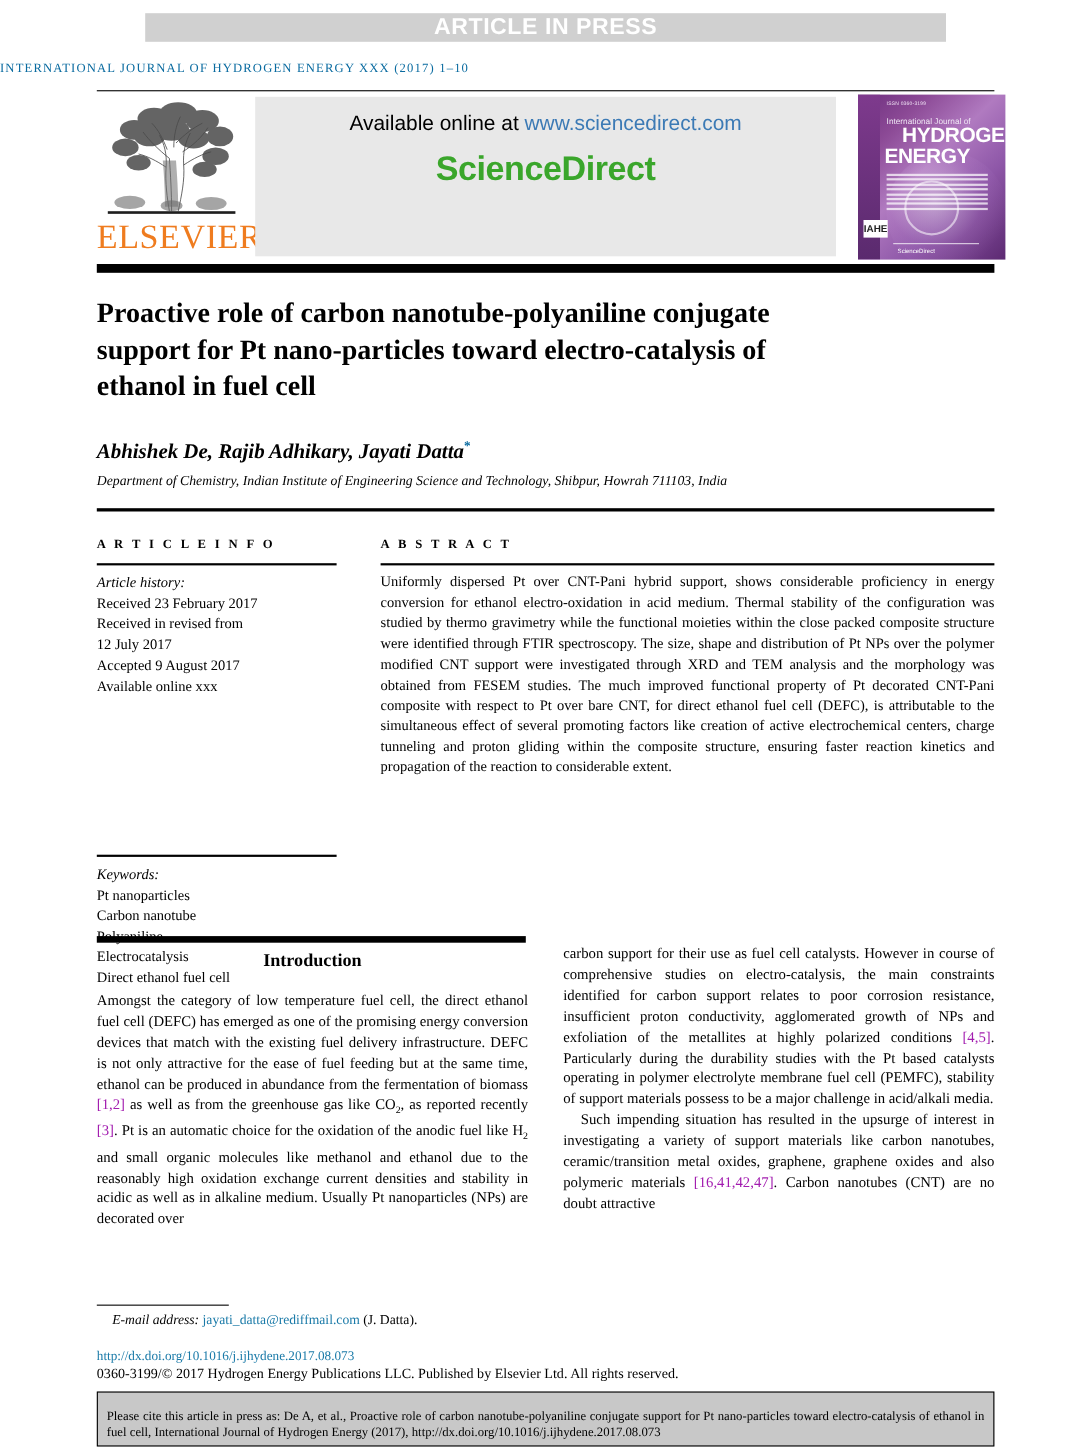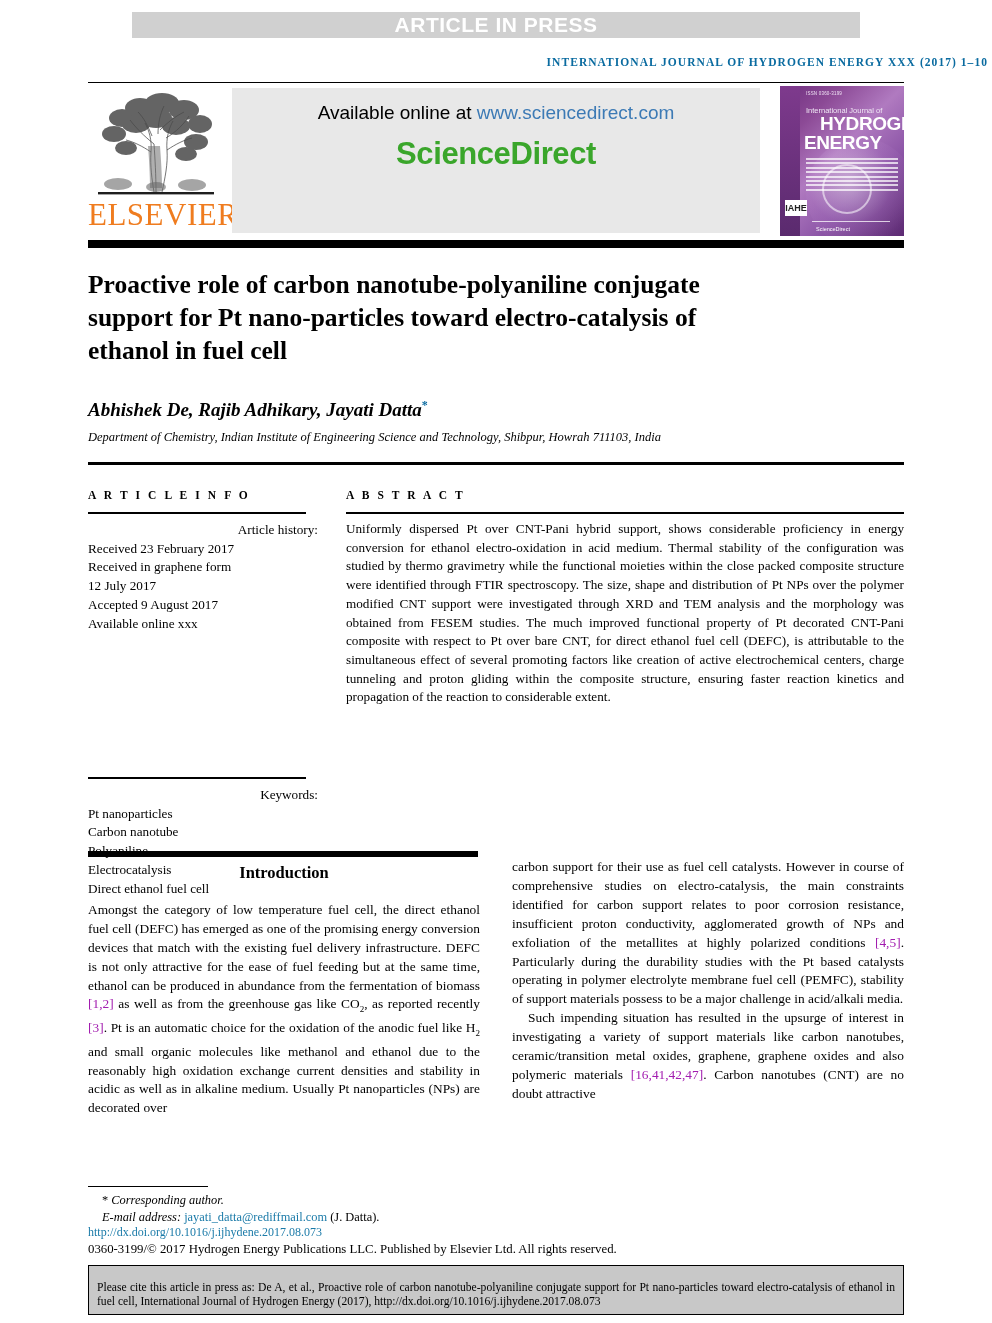--- a/index.html
+++ b/index.html
@@ -42,24 +42,24 @@
     font-size: 21px;
     letter-spacing: 0.5px;
   }
 
   
   .running-head {
     position: absolute;
     left: 0;
     top: 56px;
     width: 988px;
-    text-align: right;
+    text-align: left;
     color: #0a6ba0;
     font-family: "Liberation Serif", serif;
-    font-weight: bold;
+    font-weight: normal;
     font-size: 11.5px;
     letter-spacing: 1.05px;
   }
 
   
   .rule-thin-top {
     position: absolute;
     left: 88px;
     top: 82px;
     width: 816px;
@@ -134,21 +134,21 @@
     font-size: 12.5px;
     letter-spacing: 1.1px;
     color: #000;
   }
   .sd-home .lnk { color: #3c7ab5; }
 
   .cover {
     position: absolute;
     left: 692px;
     top: 0px;
-    width: 124px;
+    width: 134px;
     height: 150px;
     background: linear-gradient(135deg,#6d2f7e 0%, #8c4a96 22%, #b07ac0 45%, #8e57a8 68%, #5c2a72 100%);
     overflow: hidden;
   }
   .cover-leftbar {
     position: absolute; left:0; top:0; width: 20px; height:100%;
     background: linear-gradient(180deg,#7e3a8d,#5a2a6e);
   }
   .cover-glow {
     position: absolute;
@@ -290,21 +290,21 @@
     position: absolute;
     left: 88px;
     width: 230px;
     font-family: "Liberation Serif", serif;
     font-size: 13.2px;
     line-height: 18.7px;
     color: #000;
   }
   #info-history { top: 521px; }
   #info-keywords { top: 786px; }
-  .info-col .lbl { display: block; text-align: right; }
+  .info-col .lbl { font-style: italic; display: block; }
   .info-col .line { display: block; }
 
   .abstract {
     position: absolute;
     left: 346px;
     top: 520px;
     width: 558px;
     font-family: "Liberation Serif", serif;
     font-size: 13.2px;
     line-height: 18.7px;
@@ -513,21 +513,21 @@
   <div class="sec-head" id="head-article-info">A R T I C L E   I N F O</div>
   <div class="sec-head" id="head-abstract">A B S T R A C T</div>
 
   <div class="rule-med" id="rule-info-1"></div>
   <div class="rule-med" id="rule-abs-1"></div>
   <div class="rule-med" id="rule-info-2"></div>
 
   <div class="info-col" id="info-history">
     <span class="lbl">Article history:</span>
     <span class="line">Received 23 February 2017</span>
-    <span class="line">Received in graphene form</span>
+    <span class="line">Received in revised from</span>
     <span class="line">12 July 2017</span>
     <span class="line">Accepted 9 August 2017</span>
     <span class="line">Available online xxx</span>
   </div>
 
   <div class="info-col" id="info-keywords">
     <span class="lbl">Keywords:</span>
     <span class="line">Pt nanoparticles</span>
     <span class="line">Carbon nanotube</span>
     <span class="line">Polyaniline</span>
@@ -547,24 +547,20 @@
   </div>
 
   <div class="col" id="col-right">
     <p><span>carbon support for their use as fuel cell catalysts. However in course of comprehensive studies on electro-catalysis, the main constraints identified for carbon support relates to poor corrosion resistance, insufficient proton conductivity, agglomerated growth of NPs and exfoliation of the metallites at highly polarized conditions </span><span class="ref">[4,5]</span><span>. Particularly during the durability studies with the Pt based catalysts operating in polymer electrolyte membrane fuel cell (PEMFC), stability of support materials possess to be a major challenge in acid/alkali media.</span></p>
     <p><span>Such impending situation has resulted in the upsurge of interest in investigating a variety of support materials like carbon nanotubes, ceramic/transition metal oxides, graphene, graphene oxides and also polymeric materials </span><span class="ref">[16,41,42,47]</span><span>. Carbon nanotubes (CNT) are no doubt attractive</span></p>
   </div>
 
   <div id="rule-footnote"></div>
   <div class="footnote">
     <span class="ind">
-      <span>*</span>
-      <span class="ital">Corresponding author.</span>
-    </span>
-    <span class="ind">
       <span class="ital">E-mail address: </span><span class="lnk2">jayati_datta@rediffmail.com</span><span> (J. Datta).</span>
     </span>
   </div>
   <div class="doi-line">http://dx.doi.org/10.1016/j.ijhydene.2017.08.073</div>
   <div class="issn-line">0360-3199/© 2017 Hydrogen Energy Publications LLC. Published by Elsevier Ltd. All rights reserved.</div>
 
   <div class="cite-box">
     <div class="cite-text">Please cite this article in press as: De A, et al., Proactive role of carbon nanotube-polyaniline conjugate support for Pt nano-particles toward electro-catalysis of ethanol in fuel cell, International Journal of Hydrogen Energy (2017), http://dx.doi.org/10.1016/j.ijhydene.2017.08.073</div>
   </div>
 

